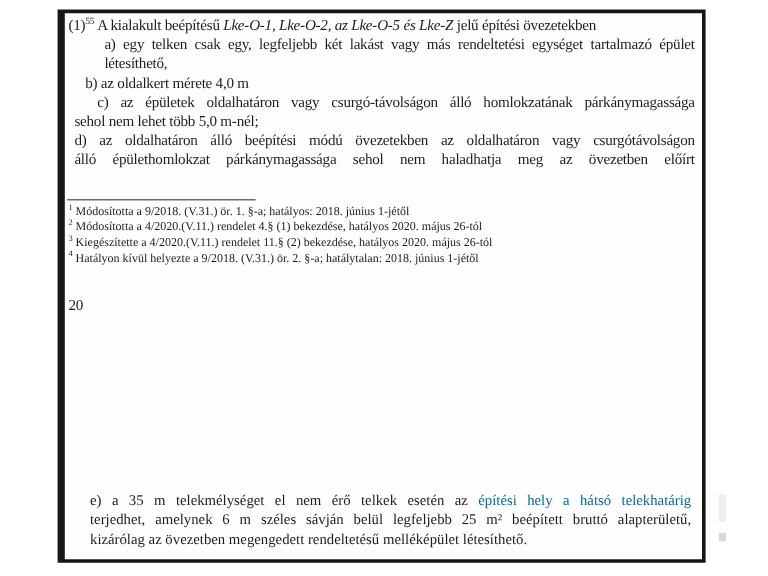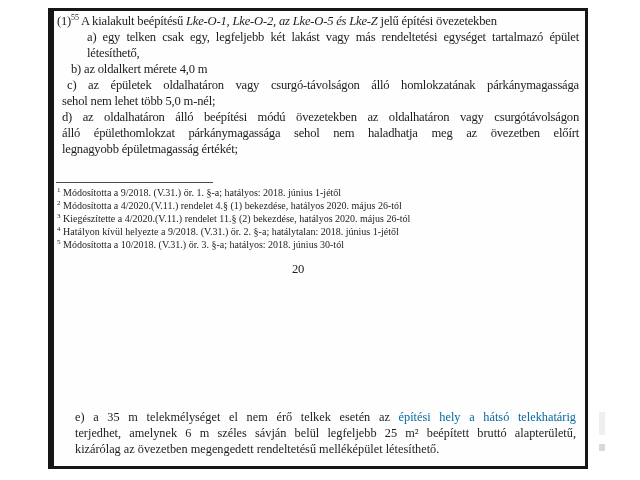--- a/index.html
+++ b/index.html
@@ -19,30 +19,30 @@
     font-size:12.6px;line-height:16px;letter-spacing:-0.2px;
   }
   .para{margin:0;}
   .line{display:block;}
   .jl{text-align:justify;text-align-last:justify;}
   .lead-line{white-space:nowrap;}
   .zones{font-style:italic;}
   sup{font-size:8px;line-height:0;vertical-align:super;}
   .indent-a{margin-left:30px;}
   .indent-b{margin-left:14px;}
-  .indent-c1{margin-left:10px;}
+  .indent-c1{margin-left:24px;}
   .indent-c2{margin-left:5px;}
   .indent-d{margin-left:5px;}
   .fn-sep{
     border:none;margin:25px 0 3px -1px;width:157px;height:0;
     border-top:1.6px solid #4a4a4a;
   }
   .footnotes{font-size:10px;line-height:13px;letter-spacing:0;}
   .footnotes sup{font-size:7px;}
-  .page-number-row{margin-top:10px;text-align:center;padding-right:40px;}
+  .page-number-row{margin-top:24px;text-align:left;padding-right:40px;}
   .item-e{
     position:absolute;left:21px;right:9px;top:398px;
     font-size:12.3px;line-height:16px;
   }
   .faded{color:#0369a1;}
   .scan-gap-1{position:absolute;left:599px;top:412px;width:6px;height:23px;background:#efefef;}
   .scan-gap-2{position:absolute;left:599px;top:444px;width:6px;height:7px;background:#d9d9d9;}
 </style>
 </head>
 <body>
@@ -64,31 +64,29 @@
     </p>
 
     <p class="para">
       <span class="line jl indent-c1">c) az épületek oldalhatáron vagy csurgó-távolságon álló homlokzatának párkánymagassága</span>
       <span class="line indent-c2">sehol nem lehet több 5,0 m-nél;</span>
     </p>
 
     <p class="para">
       <span class="line jl indent-d">d) az oldalhatáron álló beépítési módú övezetekben az oldalhatáron vagy csurgótávolságon</span>
       <span class="line jl indent-d">álló épülethomlokzat párkánymagassága sehol nem haladhatja meg az övezetben előírt</span>
-      <span class="line indent-d">legnagyobb épületmagasság értékét;</span>
     </p>
 
     <hr class="fn-sep">
 
     <div class="footnotes">
       <div class="line"><sup>1</sup> <span>Módosította a 9/2018. (V.31.) ör. 1. §-a; hatályos: 2018. június 1-jétől</span></div>
       <div class="line"><sup>2</sup> <span>Módosította a 4/2020.(V.11.) rendelet 4.§ (1) bekezdése, hatályos 2020. május 26-tól</span></div>
       <div class="line"><sup>3</sup> <span>Kiegészítette a 4/2020.(V.11.) rendelet 11.§ (2) bekezdése, hatályos 2020. május 26-tól</span></div>
       <div class="line"><sup>4</sup> <span>Hatályon kívül helyezte a 9/2018. (V.31.) ör. 2. §-a; hatálytalan: 2018. június 1-jétől</span></div>
-      <div class="line"><sup>5</sup> <span>Módosította a 10/2018. (V.31.) ör. 3. §-a; hatályos: 2018. június 30-tól</span></div>
     </div>
 
     <div class="page-number-row">
       <span>20</span>
     </div>
 
   </div>
 
   <p class="para item-e">
     <span class="line jl"><span>e) a 35 m telekmélységet el nem érő telkek esetén az </span><span class="faded">építési hely a hátsó telekhatárig</span></span>

